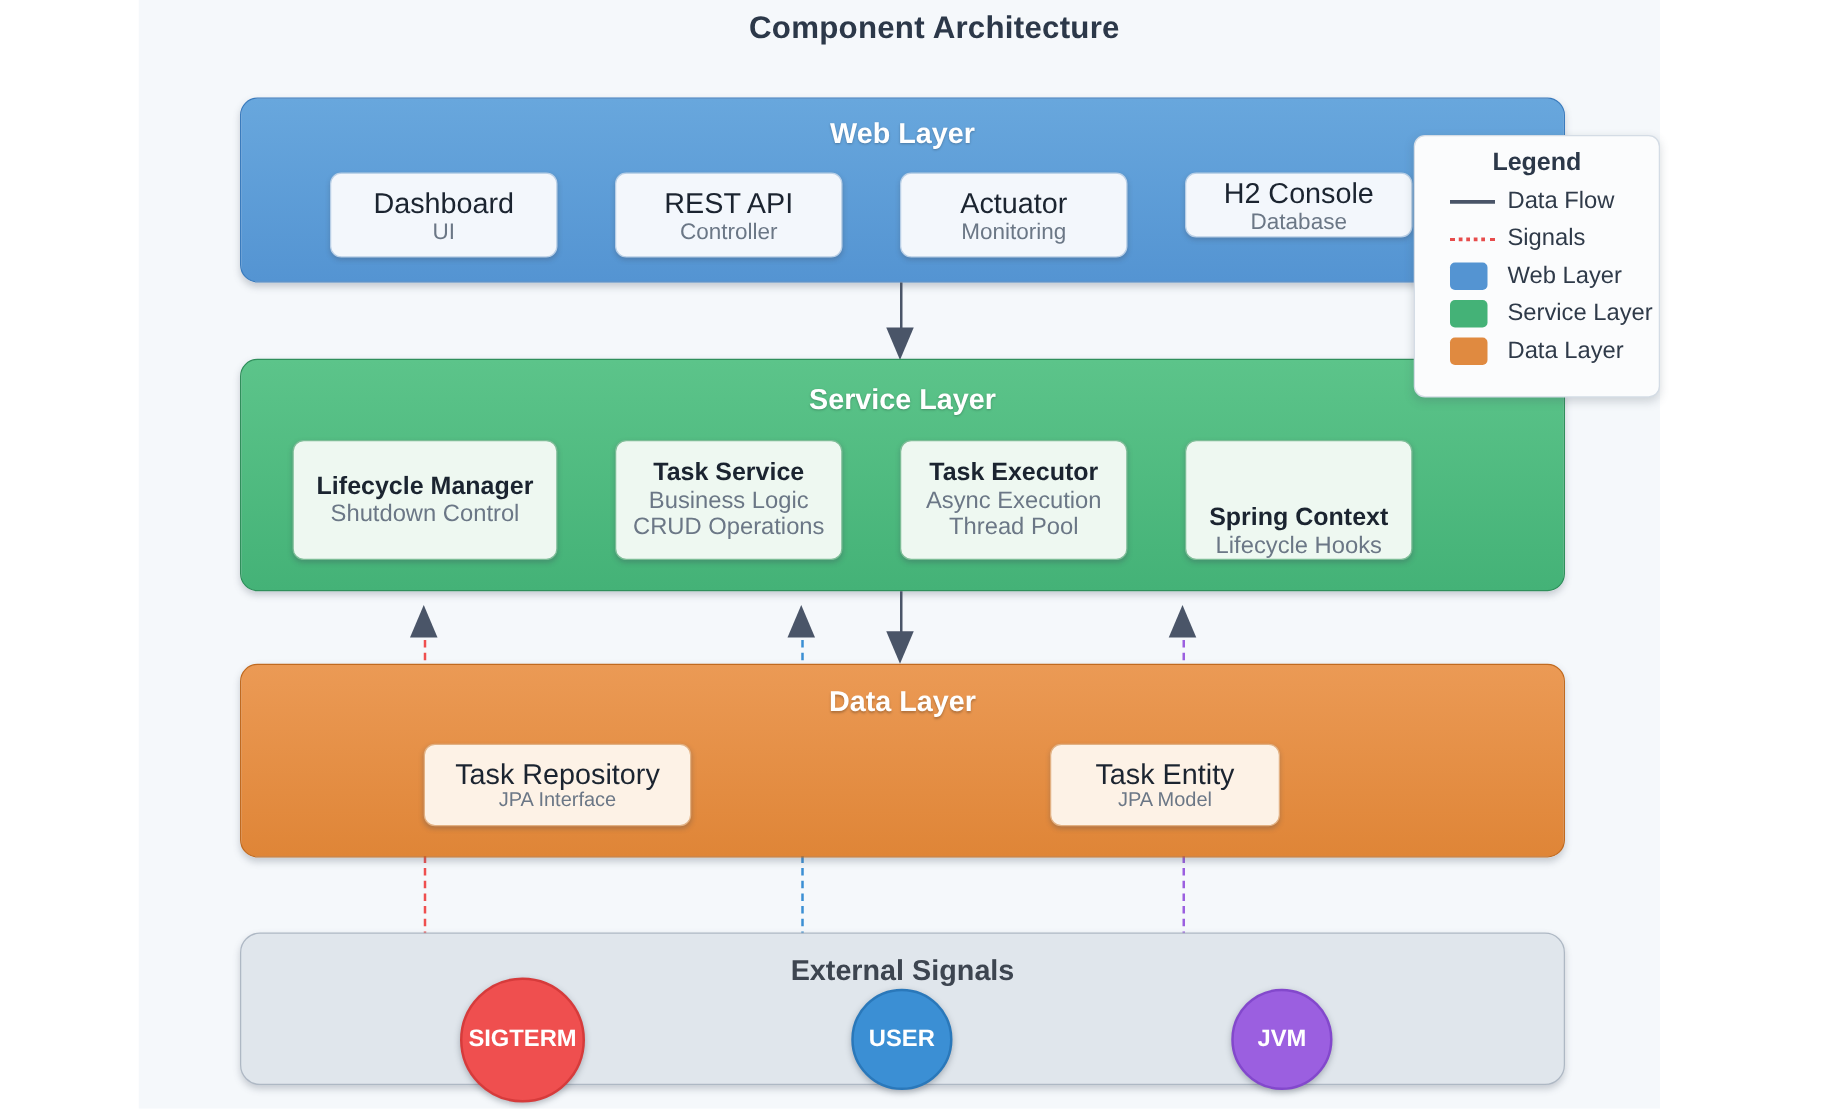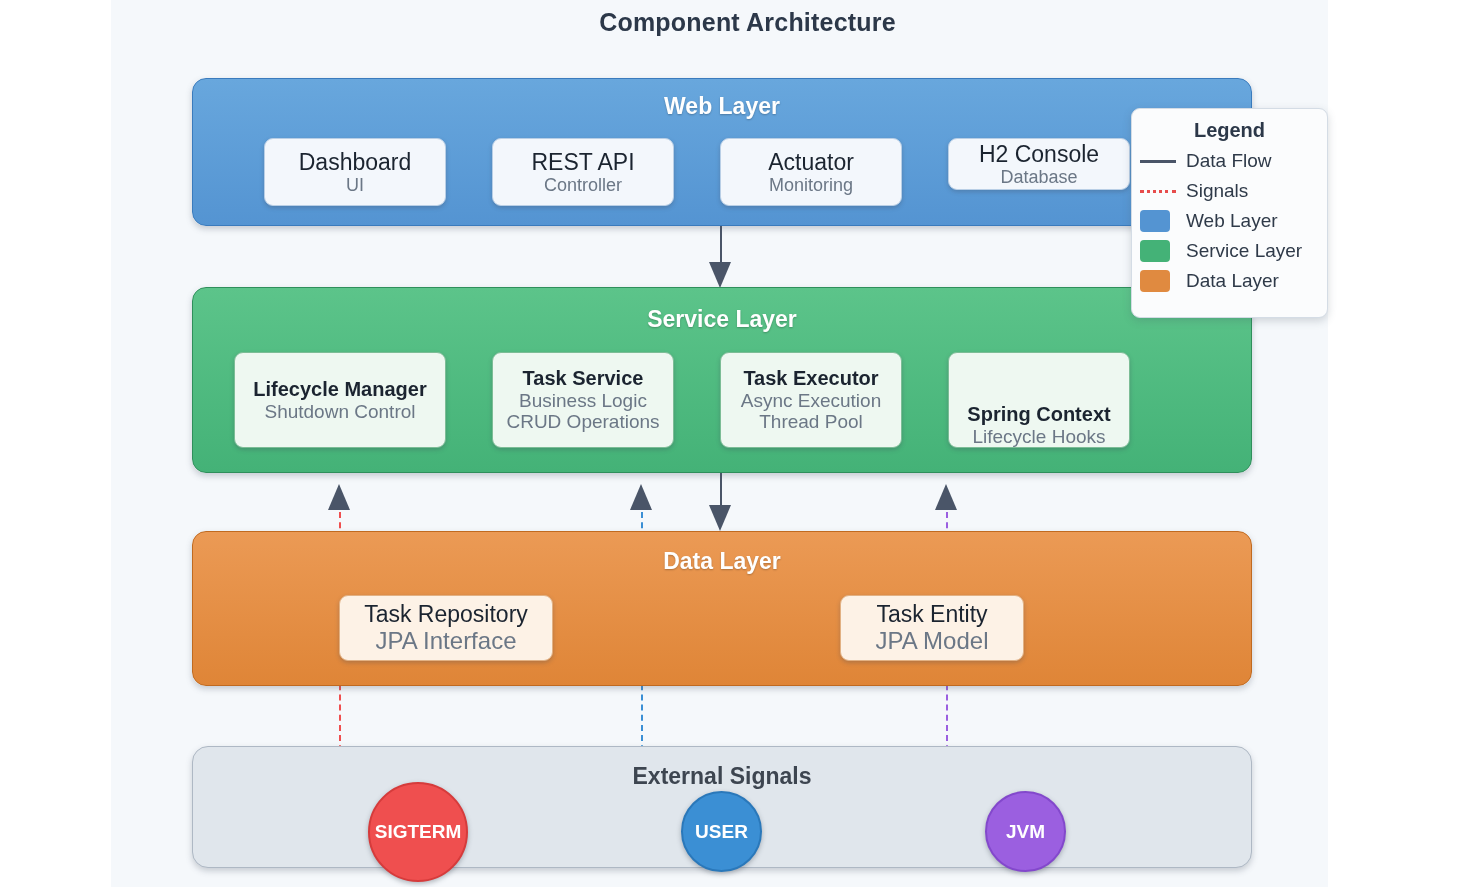--- a/index.html
+++ b/index.html
@@ -41,21 +41,21 @@
   .card.web{background:#f3f7fc;border:1.5px solid #b9cfe6;}
   .card.web .nm{font-size:23px;font-weight:normal;}
   .card.web .sub{font-size:18px;}
 
   .card.svc{background:#eef8f1;border:1.5px solid #7cbd96;}
   .card.svc .nm{font-size:20px;font-weight:bold;}
   .card.svc .sub{font-size:19px;}
 
   .card.dat{background:#fdf2e6;border:1.5px solid #e2b183;}
   .card.dat .nm{font-size:23px;font-weight:normal;}
-  .card.dat .sub{font-size:24px;}
+  .card.dat .sub{font-size:16px;}
 
   
   .signal{position:absolute;border-radius:50%;display:flex;align-items:center;
           justify-content:center;color:#fff;font-weight:bold;
           box-shadow:0 2px 5px rgba(50,60,75,.35);}
 
   
   .vline{position:absolute;width:0;border-left-width:2.5px;border-left-style:solid;}
   .arrow{position:absolute;width:0;height:0;}
   .arrow.down{border-left:11px solid transparent;border-right:11px solid transparent;
@@ -63,21 +63,21 @@
   .arrow.up{border-left:11px solid transparent;border-right:11px solid transparent;
             border-bottom:26px solid #4a5568;}
 
   
   #legend{position:absolute;left:1117px;top:108px;width:197px;height:210px;
           background:#fbfcfd;border:1px solid #d4dce5;border-radius:9px;
           box-shadow:0 3px 8px rgba(70,80,95,.22);box-sizing:border-box;
           padding:8px 0 0 0;}
   #legend .lg-title{text-align:center;font-size:20px;font-weight:bold;color:#2c3849;
                     margin:2px 0 4px 0;}
-  .lg-row{display:flex;align-items:center;height:30px;padding-left:8px;}
+  .lg-row{display:flex;align-items:center;height:30px;padding-left:28px;}
   .lg-key{width:46px;flex:0 0 46px;display:flex;align-items:center;}
   .lg-line{width:36px;height:0;border-top:3.5px solid #4a5568;}
   .lg-dash{width:36px;height:0;border-top:3.5px dotted #e74c4c;}
   .lg-swatch{width:30px;height:22px;border-radius:4px;}
   .lg-label{font-size:19px;color:#2f3a49;white-space:nowrap;}
 </style>
 </head>
 <body>
 
 <div id="page">

